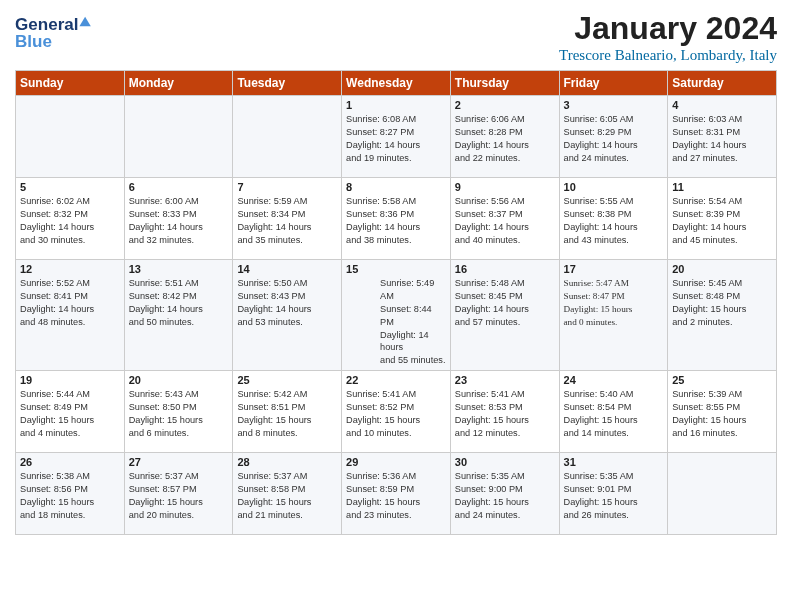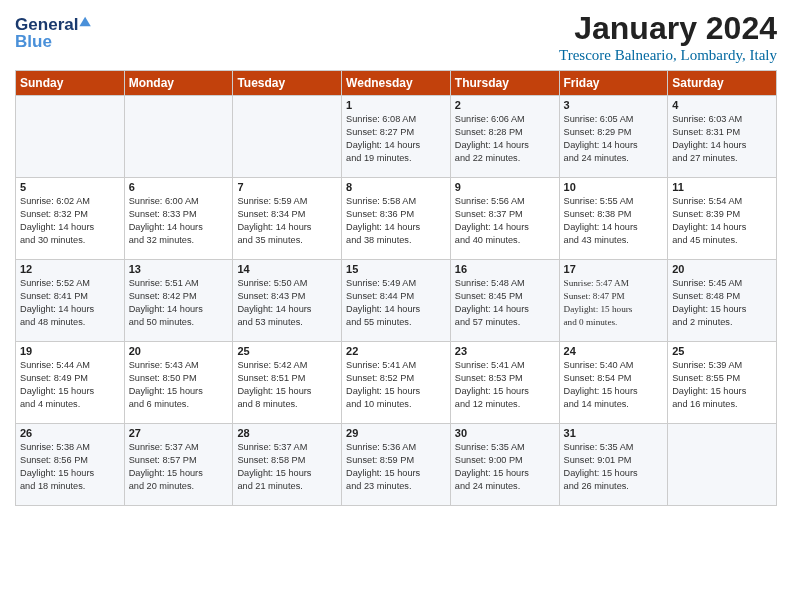--- a/index.html
+++ b/index.html
@@ -216,21 +216,21 @@
           </td>
           <td>
             <span class="day-num">14</span>
             <div class="cell-info" style="white-space: pre-line;">Sunrise: 5:50 AM
 Sunset: 8:43 PM
 Daylight: 14 hours
 and 53 minutes.</div>
           </td>
           <td>
             <span class="day-num">15</span>
-            <div class="cell-info" style="white-space: pre-line;">Sunrise: 5:49 AM
+            <div class="cell-info" style="white-space: pre-line; margin-left: 34px;">Sunrise: 5:49 AM
 Sunset: 8:44 PM
 Daylight: 14 hours
 and 55 minutes.</div>
           </td>
           <td>
             <span class="day-num">16</span>
             <div class="cell-info" style="white-space: pre-line;">Sunrise: 5:48 AM
 Sunset: 8:45 PM
 Daylight: 14 hours
 and 57 minutes.</div>

